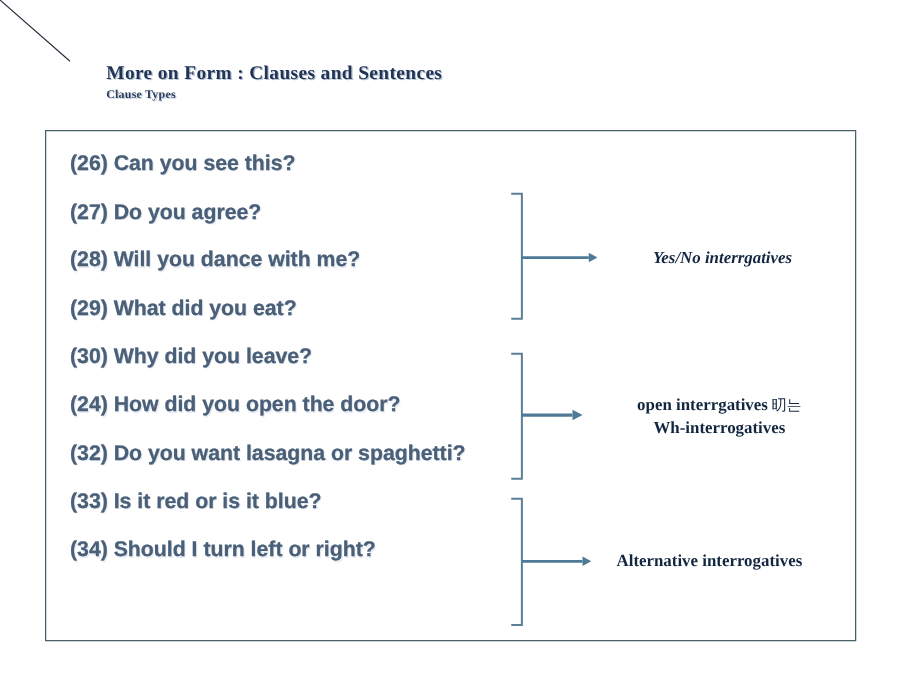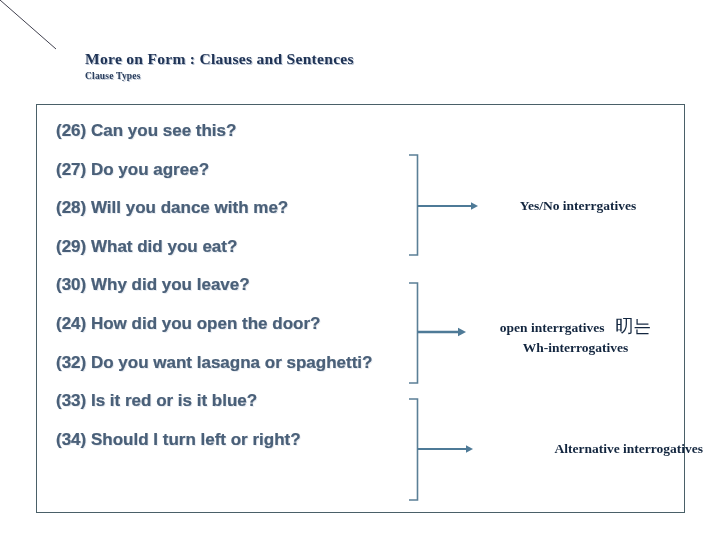--- a/index.html
+++ b/index.html
@@ -117,26 +117,26 @@
   .callout-label {
     position: absolute;
     font-family: "Liberation Serif", "DejaVu Serif", serif;
     font-size: 13.5px;
     font-weight: bold;
     color: #13263f;
     text-align: center;
     line-height: 1.35;
     white-space: nowrap;
   }
-  .callout-1 { left: 478px; top: 197px; width: 200px; }
+  .callout-1 { left: 478px; top: 197px; width: 200px; font-style: italic; }
   .callout-2 { left: 468px; top: 315px; width: 215px; }
-  .callout-3 { left: 488px; top: 440px; width: 215px; text-align: right; }
+  .callout-3 { left: 460px; top: 440px; width: 215px; }
   .callout-2 .ko {
-    font-family: Liberation Mono, monospace;
-    font-size: 18px;
+    font-family: Liberation Serif, serif;
+    font-size: 12px;
     font-weight: normal;
   }
 </style>
 </head>
 <body>
 
 <svg class="deco-diagonal" viewBox="0 0 80 60">
   <line x1="0" y1="0" x2="56" y2="49" stroke="#2a2a3a" stroke-width="0.9"></line>
 </svg>
 

